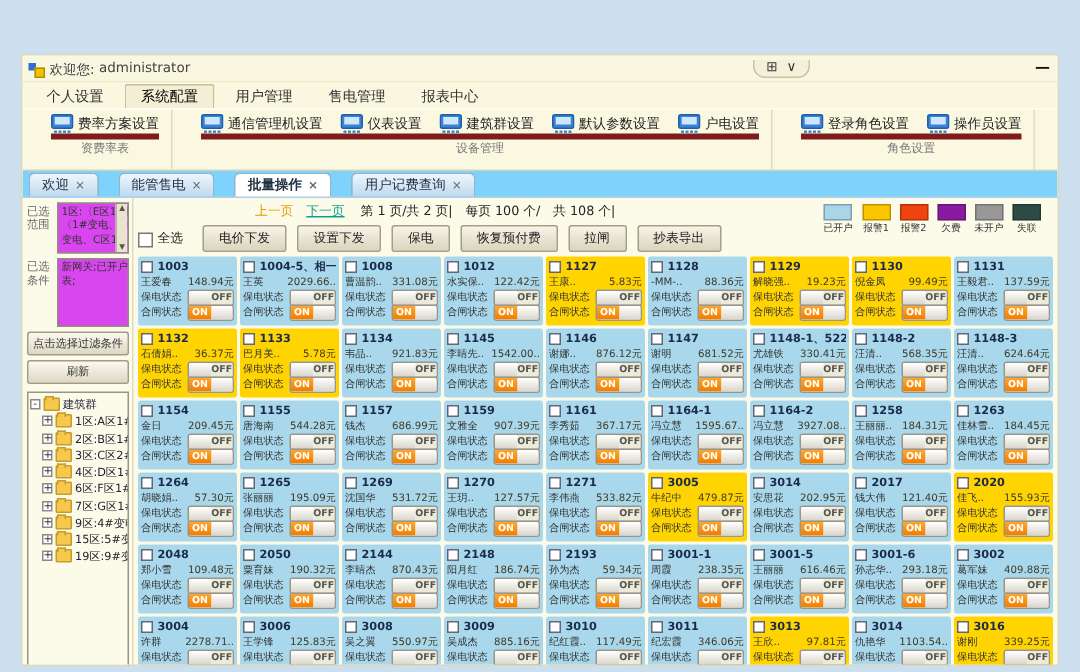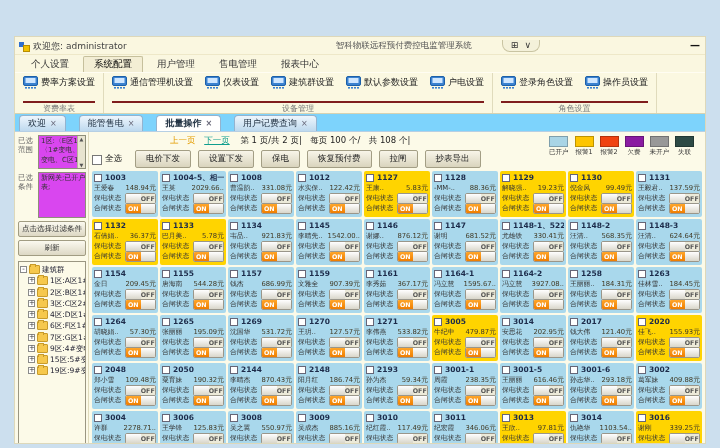--- a/index.html
+++ b/index.html
@@ -14,25 +14,25 @@
   .tspacer{flex:1}
   .apptitle{font-size:8.5px;color:#555;margin-right:30px;white-space:nowrap}
   .pill{background:#f4f1da;border:1px solid #c9c4a2;border-top:none;border-radius:0 0 8px 8px;padding:0 8px 1px 8px;display:flex;gap:6px;align-items:center;color:#333;margin-right:150px;font-size:9px}
   .minbtn{font-weight:bold;color:#111;margin-left:auto;font-size:10px;line-height:8px}
   
   .menubar{height:17px;display:flex;align-items:flex-end;gap:4px;padding:0 6px;background:#faf7e0}
   .mtab{font-size:9.5px;padding:1px 10px;color:#333;border-radius:2px 2px 0 0}
   .mtab.act{font-weight:normal;color:#000;background:#f3eed4;border:1px solid #c6c09c;border-bottom:none}
   
   .ribbon{height:40px;background:#fbf8e1;border-top:1px solid #fffdf2;border-bottom:1px solid #d6d2b2;display:flex}
-  .rgroup{display:flex;flex-direction:column;padding:3px 8px 1px 8px;border-right:1px solid #e0dbbc}
+  .rgroup{display:flex;flex-direction:column;padding:3px 8px 1px 19px;border-right:1px solid #e0dbbc}
   .rbtns{display:flex;gap:12px;align-items:center}
   .rbtn{display:flex;gap:3px;align-items:center;font-size:9px;color:#222;white-space:nowrap}
   .ricon{display:inline-flex}
-  .rglabel{text-align:center;font-size:8px;color:#777;border-top:2px solid #7f1d1d;margin-top:12px}
+  .rglabel{text-align:center;font-size:8px;color:#777;border-top:4px solid #7f1d1d;margin-top:0}
   
   .doctabs{height:17px;display:flex;align-items:flex-end;gap:13px;padding:0 4px;background:#7dd3fc;border-bottom:1px solid #b6cfe4}
   .dtab{display:flex;align-items:center;gap:4px;font-size:9px;color:#234;background:linear-gradient(#eef6fd,#bed9ee);border:1px solid #93b3cf;border-bottom:none;border-radius:4px 4px 0 0;padding:1px 8px}
   .dtab.act{background:#fff;font-weight:bold}
   .dtab .x{font-size:8px;color:#667;line-height:8px}
   
   .content{display:flex;height:320px}
   .sidebar{width:74px;box-sizing:border-box;padding:3px 2px 2px 3px;border-right:1px solid #e0dbbc;display:flex;flex-direction:column}
   .fieldrow{display:flex;gap:2px;margin-bottom:3px}
   .flabel{width:18px;font-size:7.5px;color:#666;line-height:1.15;padding-top:2px}
@@ -86,21 +86,20 @@
 <div class="window">
 
   <div class="titlebar">
     <span class="appicon">
         <i class="a"></i>
         <i class="b"></i>
       </span>
     <span>欢迎您:</span>&nbsp;
     <span>administrator</span>
     <span class="tspacer"></span>
-    <span class="apptitle">智科物联远程预付费控电监管理系统</span>
     <span class="pill">
       <span>⊞</span>
       <span>∨</span>
     </span>
     <span class="minbtn">—</span>
   </div>
 
   <div class="menubar" id="menu-tabs">
       <div class="mtab">个人设置</div>
       <div class="mtab act">系统配置</div>

